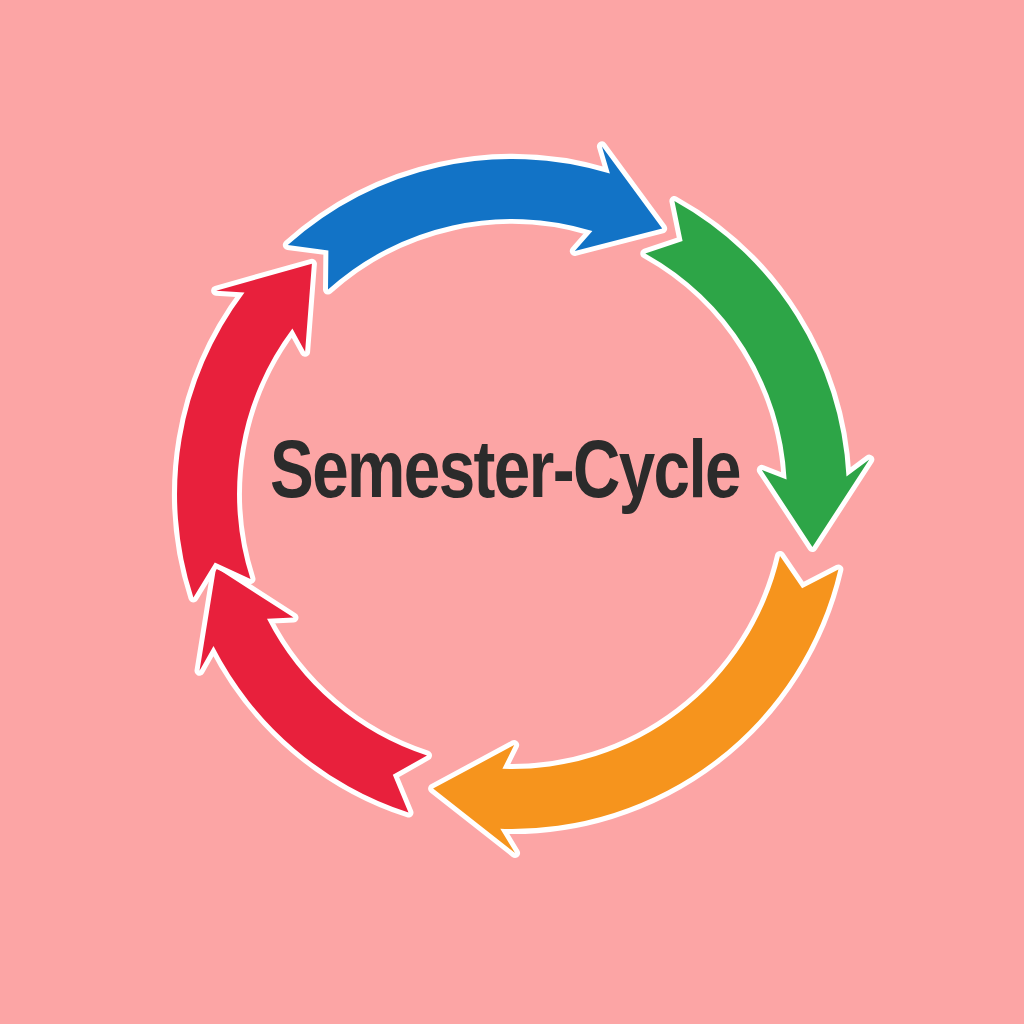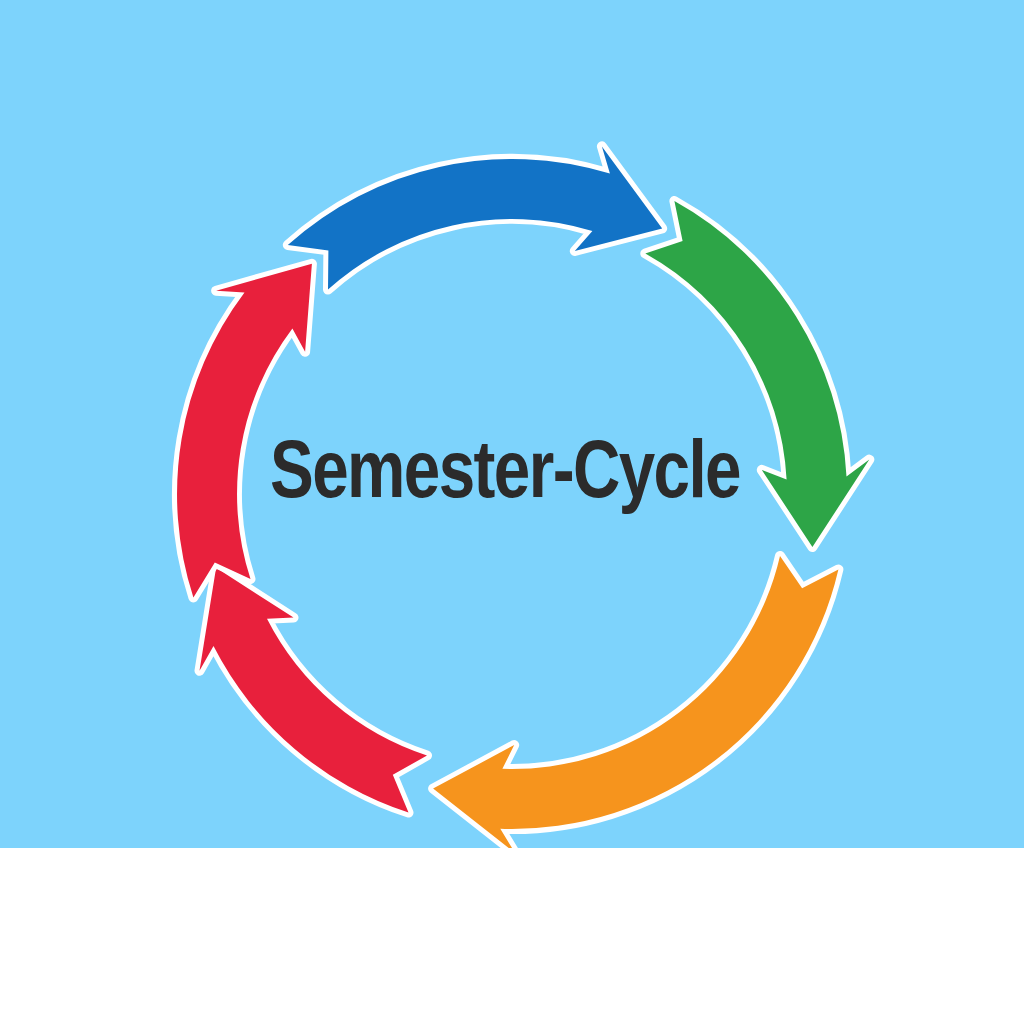--- a/index.html
+++ b/index.html
@@ -4,22 +4,22 @@
 <style>
   html, body {
     margin: 0;
     padding: 0;
     background: #ffffff;
     font-family: "Liberation Sans", sans-serif;
   }
   .stage {
     position: relative;
     width: 1024px;
-    height: 848px;
-    background: #7dd3fc;
+    height: 1024px;
+    background: #fca5a5;
     overflow: hidden;
   }
   .cycle-svg {
     position: absolute;
     left: 0;
     top: 0;
     width: 1024px;
     height: 1024px;
   }
   .center-title {

